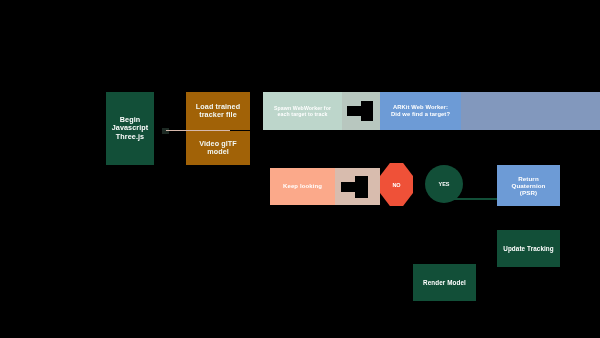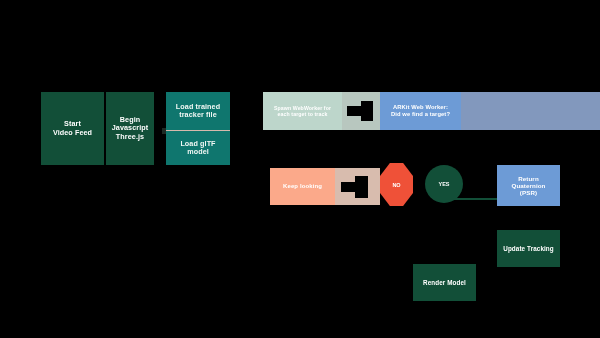--- a/index.html
+++ b/index.html
@@ -25,21 +25,21 @@
     align-items: center;
     justify-content: center;
     text-align: center;
     color: #ffffff;
     line-height: 1.18;
     white-space: pre-line;
     letter-spacing: 0.1px;
     -webkit-font-smoothing: antialiased;
   }
   .dark-green  { background: #124f38; }
-  .pale-green  { background: #0f766e; color: #f2f8f5; }
+  .pale-green  { background: #a16207; color: #f2f8f5; margin-left: 20px; }
   .soft-green  { background: #bdd6cb; color: #ffffff; }
   .blue        { background: #6d9bd6; }
   .slate       { background: #8298bd; }
   .salmon      { background: #fba98a; }
   .tan         { background: #d8bcae; }
   .red-oct     { background: #ef5138; }
   .bold  { font-weight: bold; }
 
   .divider-line {
     position: absolute;
@@ -76,35 +76,33 @@
   .line-green {
     position: absolute;
     background: #124f38;
   }
 </style>
 </head>
 <body>
 
 <div id="canvas">
 
-  <div class="node dark-green bold" style="left:41px; top:92px; width:63px; height:73px; font-size:7.2px;">Start
-Video Feed</div>
 
   <div class="node dark-green bold" style="left:106px; top:92px; width:48px; height:73px; font-size:7.2px;">Begin
 Javascript
 Three.js</div>
 
   <div class="connector-sq" style="left:162px; top:128px; width:7px; height:6px;"></div>
 
   <div class="node pale-green bold" style="left:166px; top:92px; width:64px; height:38px; font-size:7.2px;">Load trained
 tracker file</div>
 
   <div class="divider-line" style="left:166px; top:130px; width:64px; height:1px;"></div>
 
-  <div class="node pale-green bold" style="left:166px; top:131px; width:64px; height:34px; font-size:7.2px;">Load glTF
+  <div class="node pale-green bold" style="left:166px; top:131px; width:64px; height:34px; font-size:7.2px;">Video glTF
 model</div>
 
   <div class="node soft-green bold" style="left:263px; top:92px; width:79px; height:38px; font-size:5.2px;">Spawn WebWorker for
 each target to track</div>
 
   <div class="tan" style="position:absolute; left:342px; top:92px; width:39px; height:38px; background:#b8c7bf;"></div>
 
   <div class="arrow-black" style="left:347px; top:106px; width:22px; height:10px;"></div>
   <div class="arrow-black" style="left:361px; top:101px; width:12px; height:20px;"></div>
 

